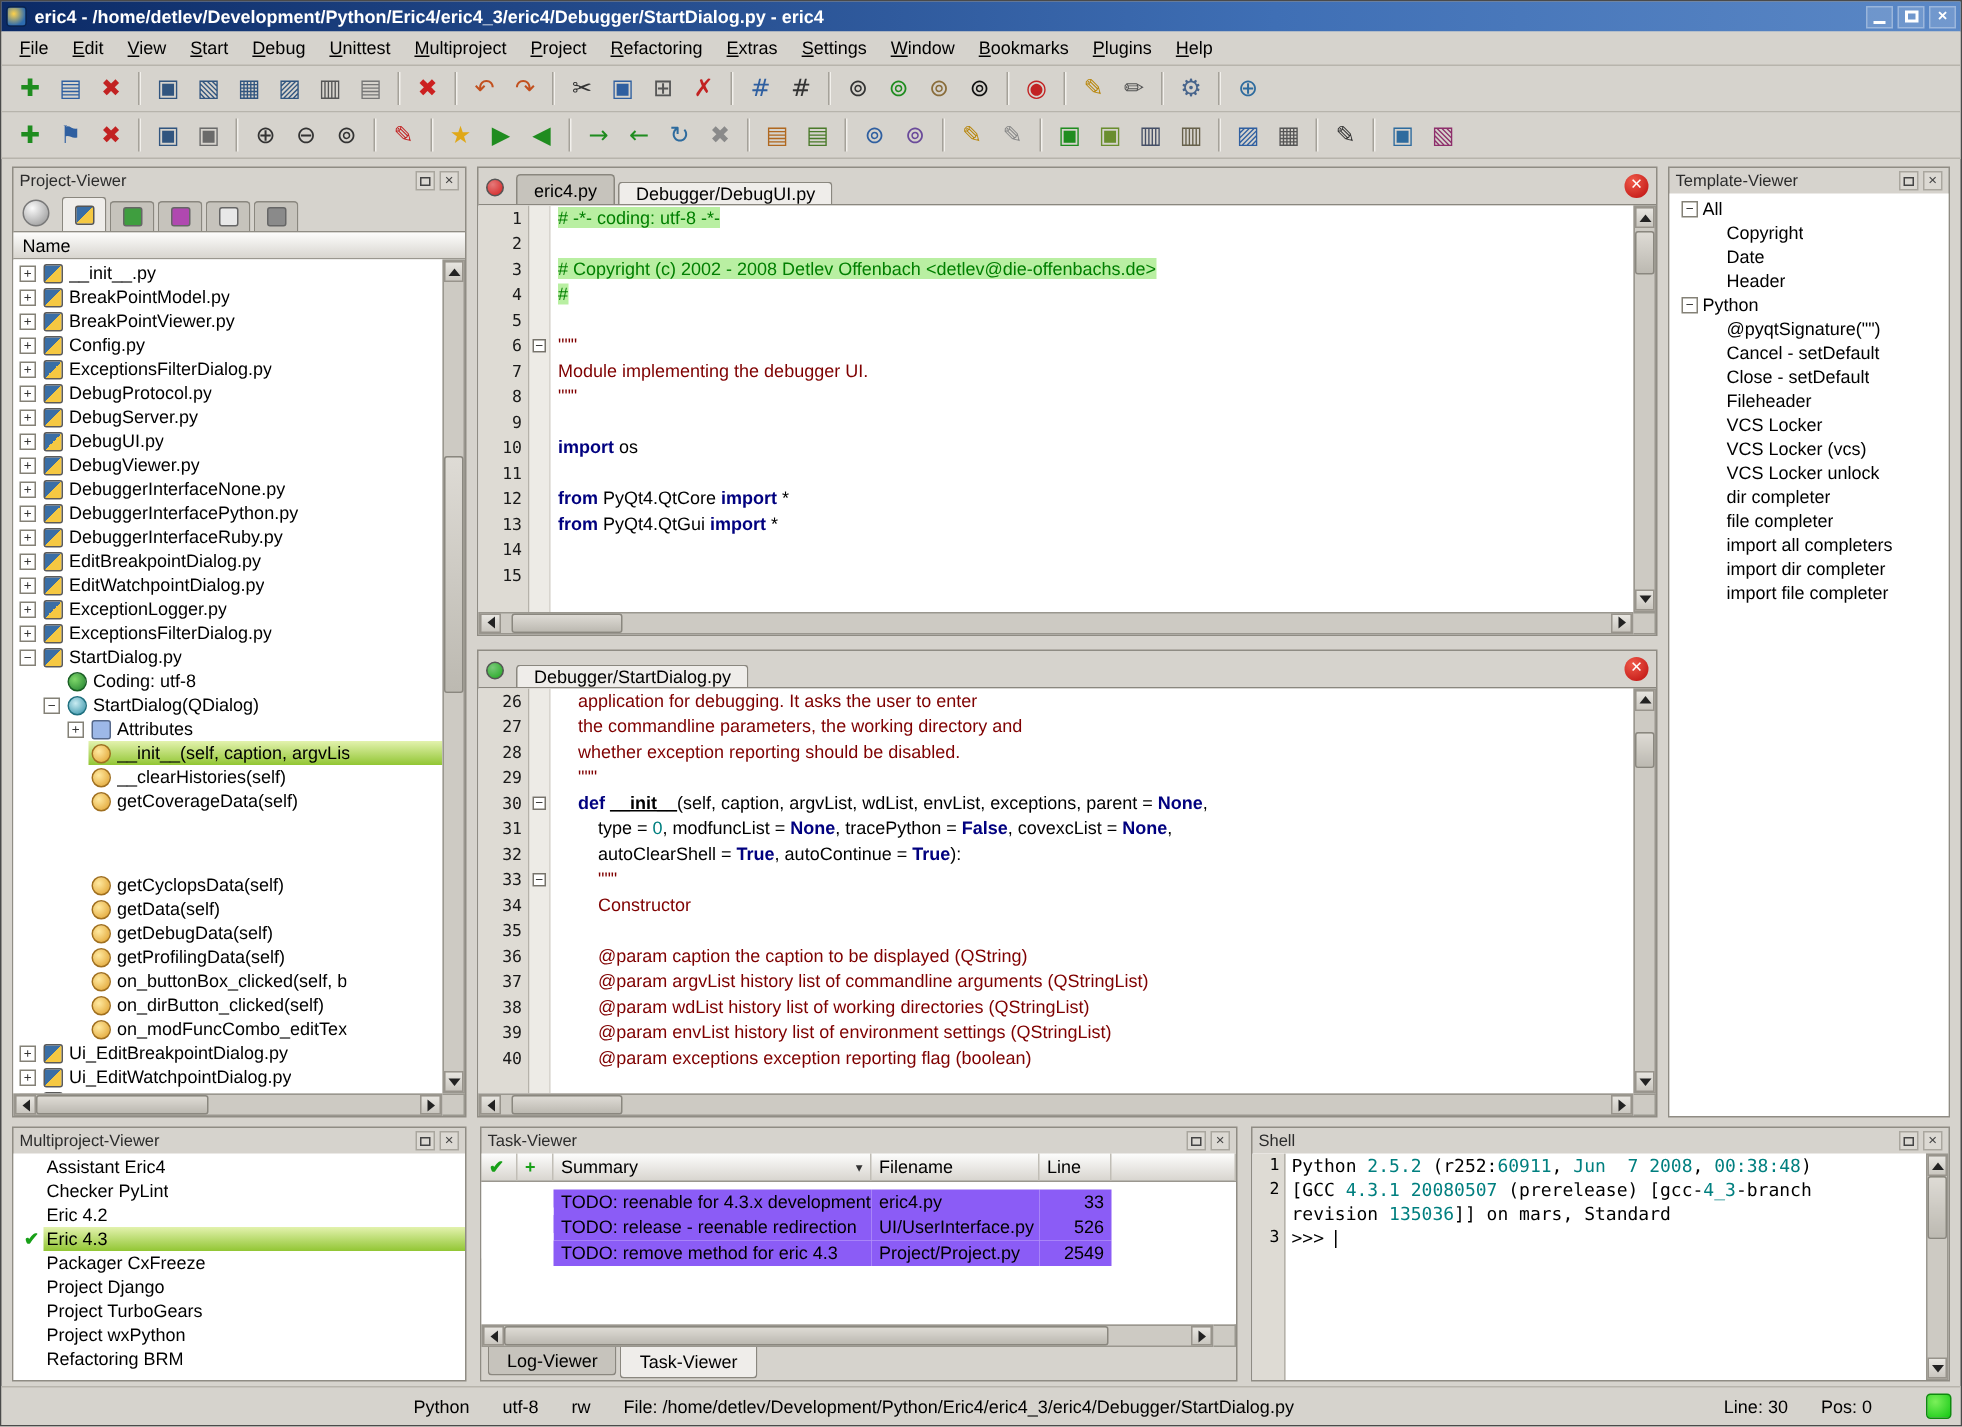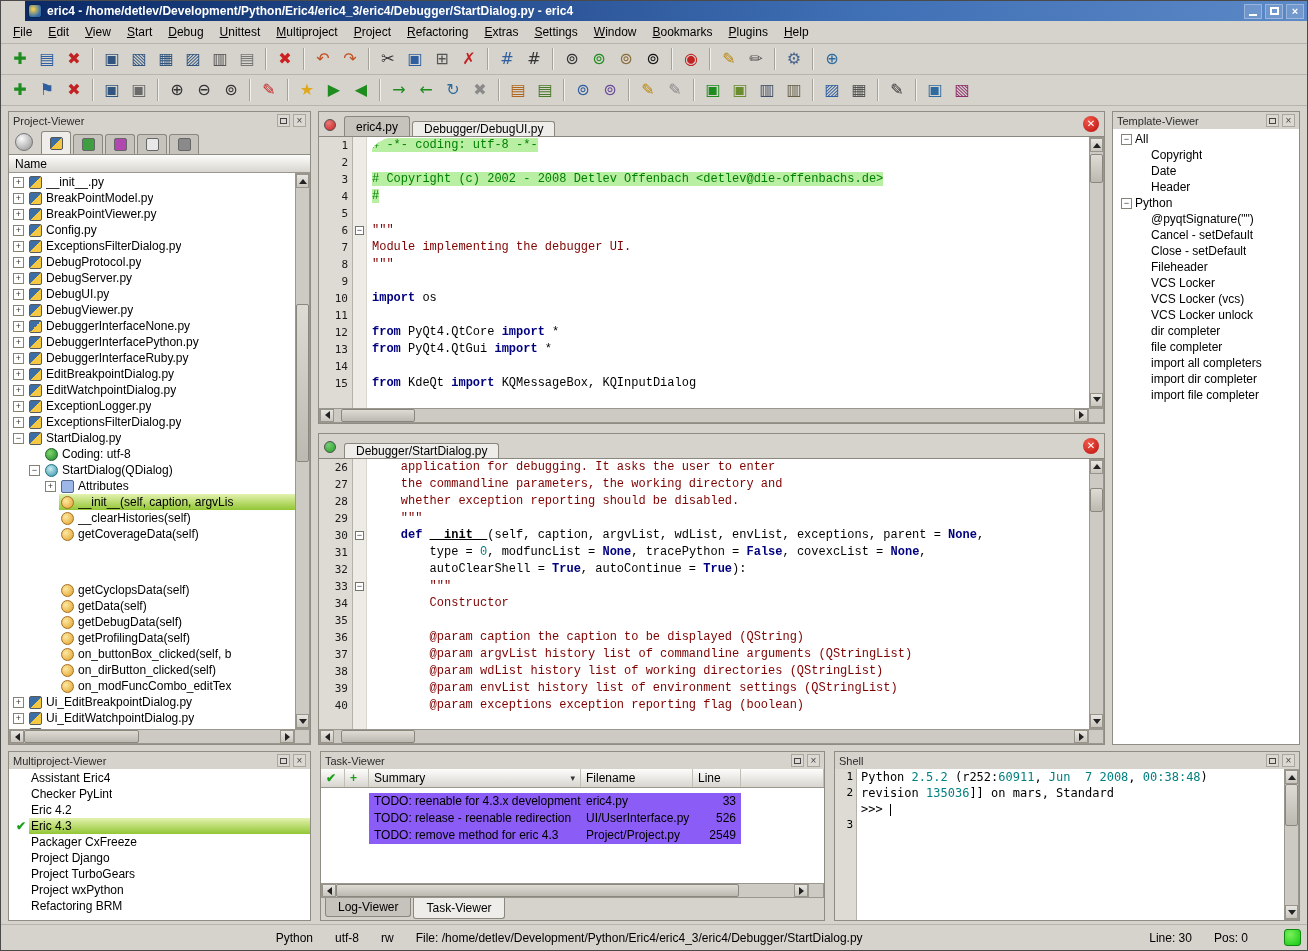--- a/index.html
+++ b/index.html
@@ -1,21 +1,21 @@
 <!DOCTYPE html>
 <html><head>
 <meta charset="utf-8">
 <style>
   html,body{margin:0;padding:0;}
   body{width:1308px;height:951px;overflow:hidden;font-family:"Liberation Sans",sans-serif;font-size:12px;color:#000;background:#d6d3cd;}
   *{box-sizing:border-box;}
   .window{display:flex;flex-direction:column;width:100%;height:100%;border:1px solid #4a4a4a;}
 
   
-  .titlebar{flex:0 0 20px;display:flex;align-items:center;background:linear-gradient(to right,#0b2a66,#3f6fb5 65%,#5b88c6);color:#fff;padding:0 3px;gap:5px;margin-left:24px;}
+  .titlebar{flex:0 0 20px;display:flex;align-items:center;background:linear-gradient(to right,#0b2a66,#3f6fb5 65%,#5b88c6);color:#fff;padding:0 3px;gap:5px;}
   .app-icon{width:14px;height:14px;border-radius:3px;background:radial-gradient(circle at 35% 35%,#ffd24a,#2d6cb0 72%);border:1px solid #0a2450;flex:0 0 14px;}
   .title-text{font-weight:bold;font-size:12px;white-space:nowrap;overflow:hidden;flex:1;}
   .winbtns{display:flex;gap:3px;}
   .winbtn{width:18px;height:15px;display:flex;align-items:center;justify-content:center;background:rgba(255,255,255,.14);border:1px solid rgba(255,255,255,.3);color:#fff;font-size:11px;font-weight:bold;}
   .glyph-min{width:8px;height:2px;background:#fff;align-self:flex-end;margin-bottom:2px;}
   .glyph-max{width:9px;height:8px;border:2px solid #fff;}
 
   
   .menubar{flex:0 0 23px;display:flex;align-items:center;background:#d6d3cd;border-bottom:1px solid #b7b4ac;padding:0 4px;}
   .menu-item{padding:3px 8px;white-space:nowrap;}
@@ -72,21 +72,21 @@
   .tab{height:20px;display:flex;align-items:center;padding:0 11px;border:1px solid #8a877f;border-bottom:none;border-radius:3px 3px 0 0;background:#c6c3bc;font-size:12px;white-space:nowrap;}
   .tab.active{background:#efedea;height:15px;}
   .tabclose{margin-left:auto;margin-bottom:4px;width:16px;height:16px;border-radius:50%;background:radial-gradient(circle at 35% 30%,#f05a4a,#bb0d0d);color:#fff;font-size:10px;line-height:16px;text-align:center;flex:0 0 16px;}
   .editor-main{flex:1;display:flex;min-height:0;}
   .editor-body{flex:1;display:flex;min-width:0;background:#fff;overflow:hidden;}
   .linenums{flex:0 0 34px;background:#dedbd4;border-right:1px solid #b5b2aa;text-align:right;padding-right:4px;font-family:"DejaVu Sans Mono",monospace;font-size:11px;color:#1a1a1a;}
   .lnum{height:17px;line-height:17px;}
   .foldcol{flex:0 0 14px;background:#edebe6;border-right:1px solid #d8d5cf;}
   .fcell{height:17px;display:flex;align-items:center;justify-content:center;}
   .foldbox{width:9px;height:9px;border:1px solid #76736b;background:#fff;font-size:9px;line-height:7px;text-align:center;color:#333;}
-  .codecol{flex:1;padding-left:5px;font-family:Liberation Mono, monospace;font-size:12px;overflow:hidden;border-radius:28px;}
+  .codecol{flex:1;padding-left:5px;font-family:Liberation Sans, sans-serif;font-size:12px;overflow:hidden;}
   .cline{height:17px;line-height:17px;white-space:pre;}
   .hl-line{background:#b9efa2;}
   .tok-com{color:#007f00;}
   .tok-doc{color:#7f0000;}
   .tok-kw{color:#00007f;font-weight:bold;}
   .tok-num{color:#007f7f;}
   .tok-fn{font-weight:bold;text-decoration:underline;color:#000;}
   .editor-foot{flex:0 0 15px;display:flex;}
 
   
@@ -732,21 +732,20 @@
                 <div class="cline"><span></span></div>
                 <div class="cline"><span><span class="tok-doc">"""</span></span></div>
                 <div class="cline"><span><span class="tok-doc">Module implementing the debugger UI.</span></span></div>
                 <div class="cline"><span><span class="tok-doc">"""</span></span></div>
                 <div class="cline"><span></span></div>
                 <div class="cline"><span><span class="tok-kw">import</span><span> os</span></span></div>
                 <div class="cline"><span></span></div>
                 <div class="cline"><span><span class="tok-kw">from</span><span> PyQt4.QtCore </span><span class="tok-kw">import</span><span> *</span></span></div>
                 <div class="cline"><span><span class="tok-kw">from</span><span> PyQt4.QtGui </span><span class="tok-kw">import</span><span> *</span></span></div>
                 <div class="cline"><span></span></div>
-                <div class="cline"><span><span class="tok-kw">from</span><span> KdeQt </span><span class="tok-kw">import</span><span> KQMessageBox, KQInputDialog</span></span></div>
               </div>
           </div>
           <div class="sbv">
               <div class="sb-btn">
                 <span class="tri tri-up"></span>
               </div>
               <div class="sb-track">
                 <div class="sb-thumb" style="height: 12%; top: 1%;"></div>
               </div>
               <div class="sb-btn">
@@ -1137,20 +1136,21 @@
       <div class="shell-main">
         <div class="shell-body">
           <div class="shell-nums">
               <div class="lnum">1</div>
               <div class="lnum">2</div>
               <div class="lnum"></div>
               <div class="lnum">3</div>
             </div>
           <div class="shell-code">
               <div class="cline"><span>Python </span><span class="tok-num">2.5.2</span><span> (r252:</span><span class="tok-num">60911</span><span>, </span><span class="tok-num">Jun  7 2008</span><span>, </span><span class="tok-num">00:38:48</span><span>)</span></div>
+              <div class="cline"><span>[GCC </span><span class="tok-num">4.3.1</span><span> </span><span class="tok-num">20080507</span><span> (prerelease) [gcc-</span><span class="tok-num">4_3</span><span>-branch</span></div>
               <div class="cline"><span>revision </span><span class="tok-num">135036</span><span>]] on mars, Standard</span></div>
               <div class="cline"><span>&gt;&gt;&gt; </span><span class="caret"></span></div>
             </div>
         </div>
         <div class="sbv">
             <div class="sb-btn">
               <span class="tri tri-up"></span>
             </div>
             <div class="sb-track">
               <div class="sb-thumb" style="height: 35%; top: 0%;"></div>

